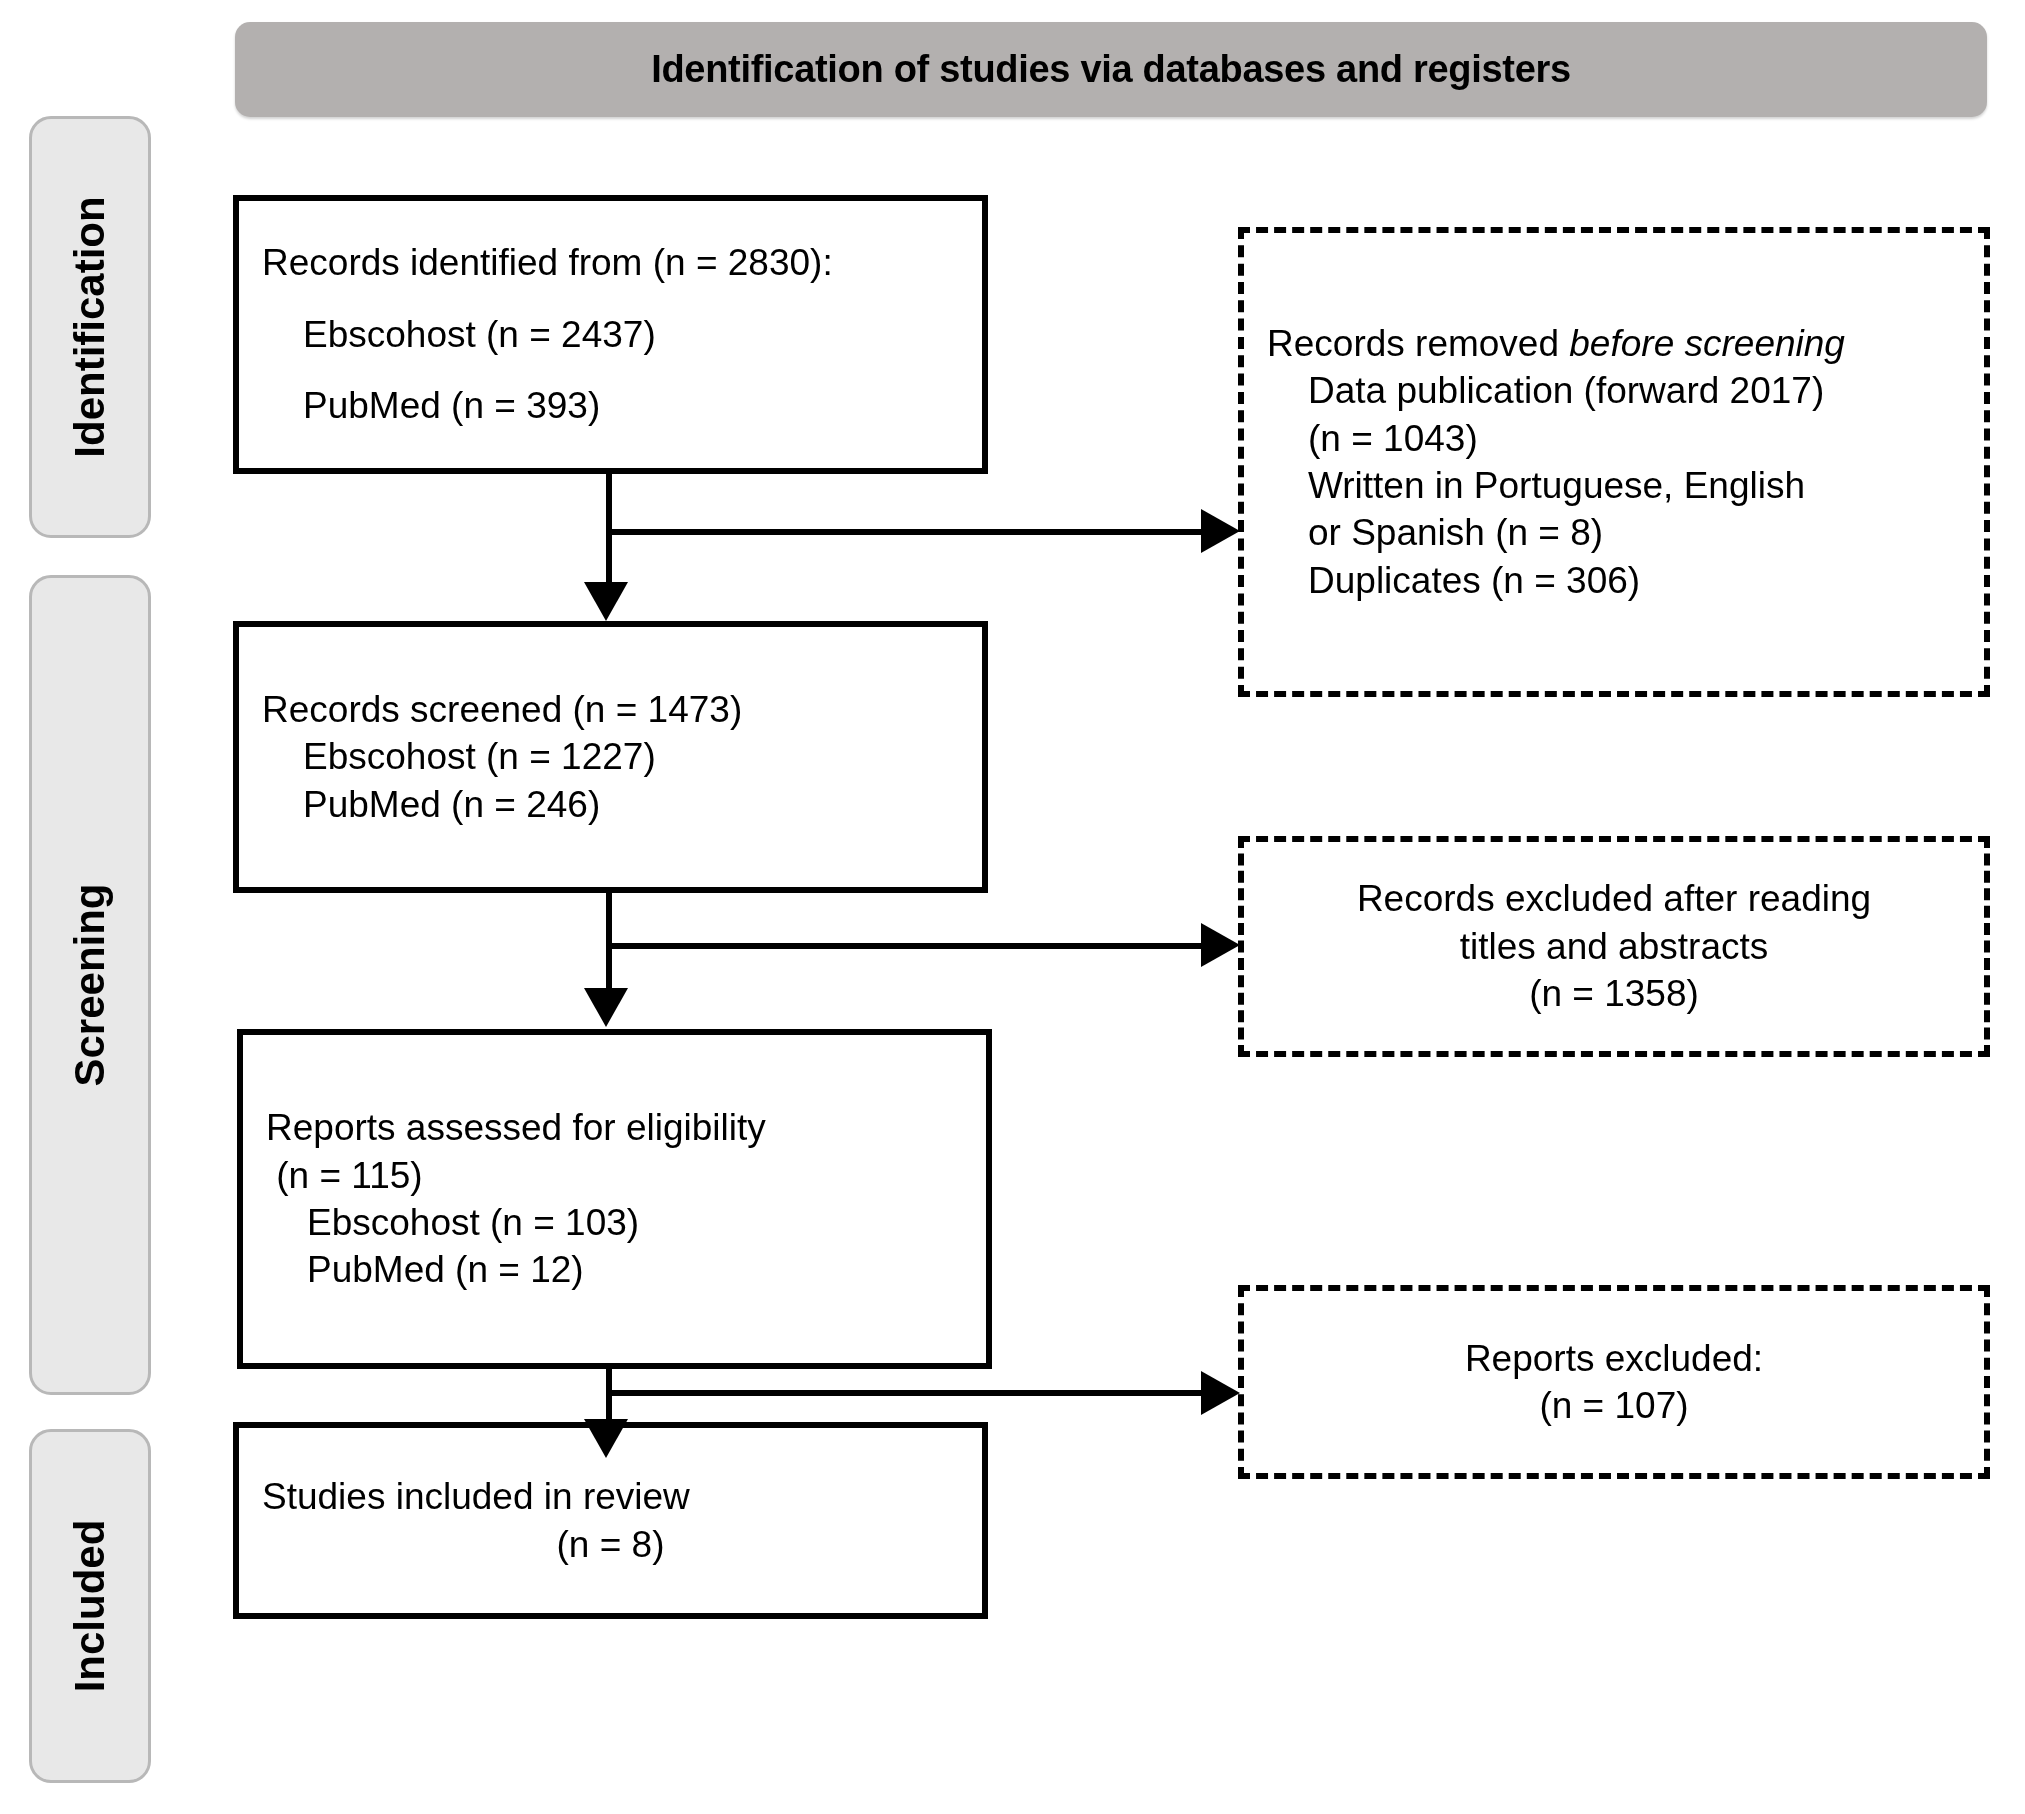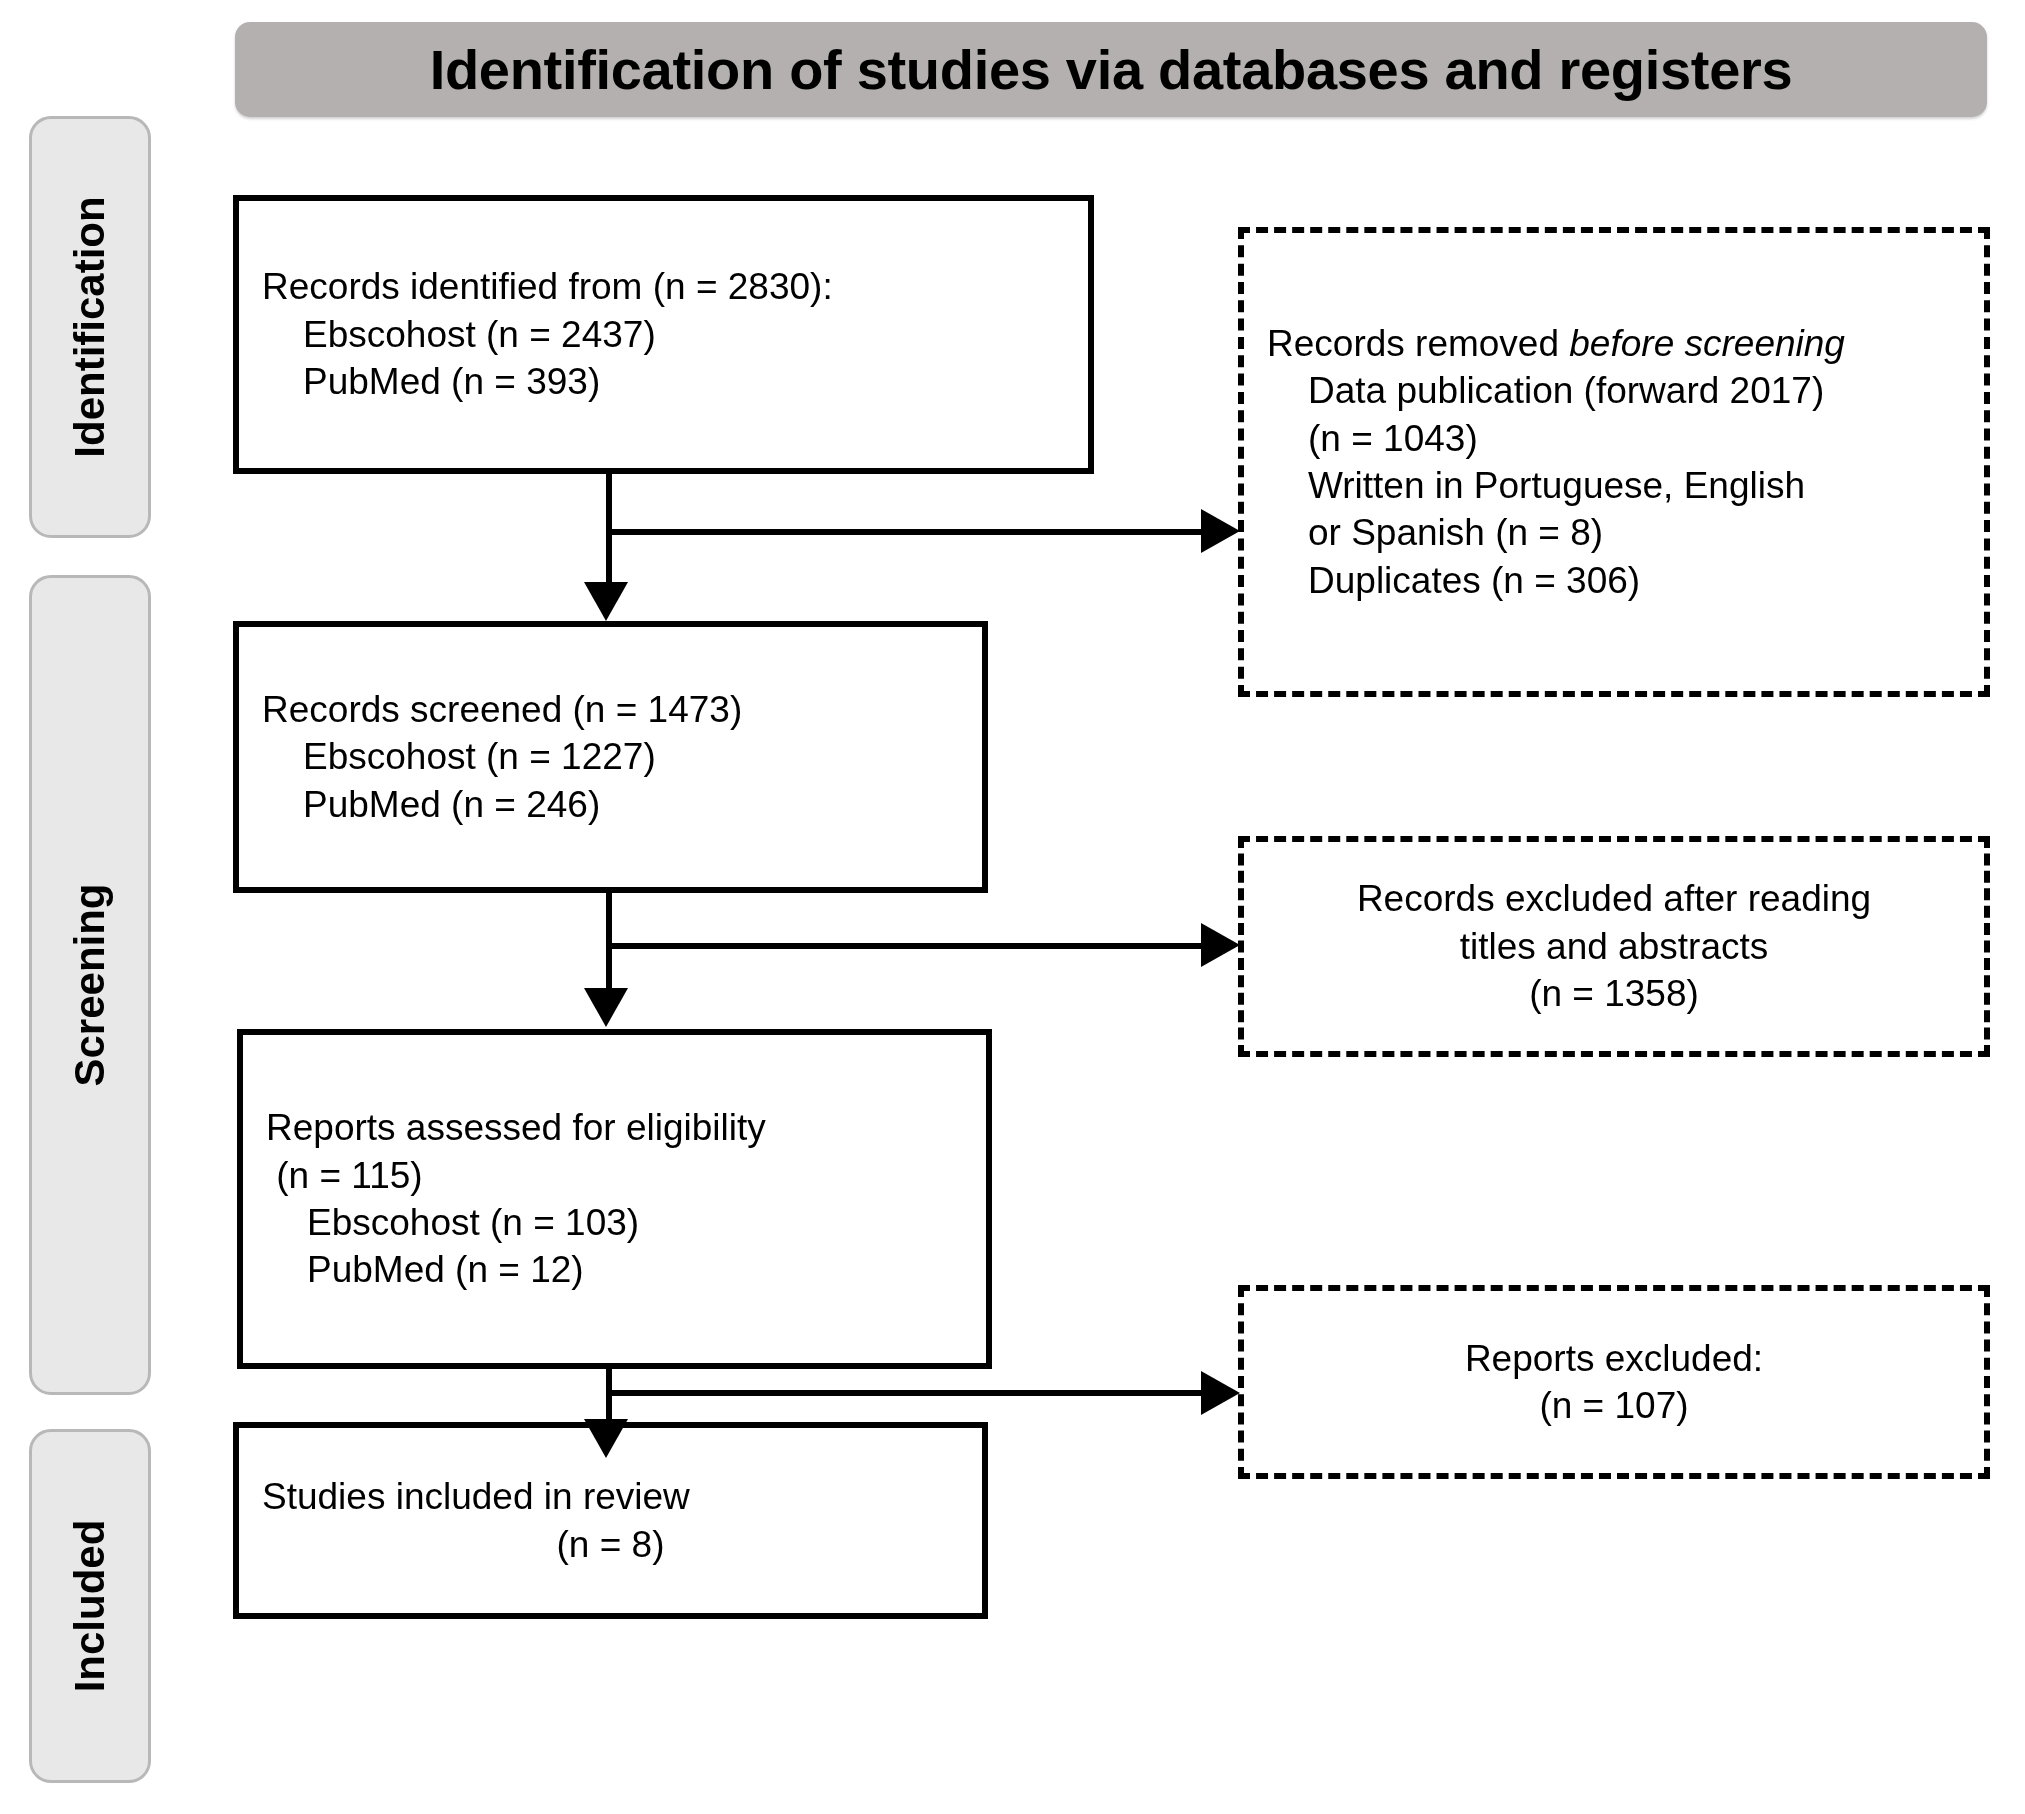--- a/index.html
+++ b/index.html
@@ -26,21 +26,21 @@
     width: 1752px;
     height: 95px;
     background: #b3b0af;
     border-radius: 15px;
     box-shadow: 0 2px 2.7px rgba(0,0,0,0.18);
     display: flex;
     align-items: center;
     justify-content: center;
   }
   .header-banner .title {
-    font-size: 56px;
+    font-size: 38px;
     font-weight: bold;
     color: #000000;
     letter-spacing: -0.3px;
     white-space: nowrap;
   }
 
   
   .stage-rail {
     position: absolute;
     left: 29px;
@@ -84,21 +84,21 @@
   }
   .flow-box.dashed {
     border: 6.1px dashed #000000;
   }
   .flow-box .line { white-space: pre; }
   .flow-box .line.indent { padding-left: 41px; }
   .flow-box.centered { text-align: center; align-items: center; }
   .flow-box em { font-style: italic; }
 
   
-  #box-identified   { left: 233px; top: 195px;  width: 861px; height: 279px; }
+  #box-identified   { left: 233px; top: 195px;  width: 755px; height: 279px; gap: 24px; }
   #box-screened     { left: 233px; top: 621px;  width: 755px; height: 272px; }
   #box-eligibility  { left: 237px; top: 1029px; width: 755px; height: 340px; }
   #box-included     { left: 233px; top: 1422px; width: 755px; height: 197px; }
 
   
   #box-removed      { left: 1238px; top: 227px;  width: 752px; height: 470px; }
   #box-excluded-ta  { left: 1238px; top: 836px; width: 752px; height: 221px; }
   #box-excluded-rep { left: 1238px; top: 1285px; width: 752px; height: 194px; }
 
   

